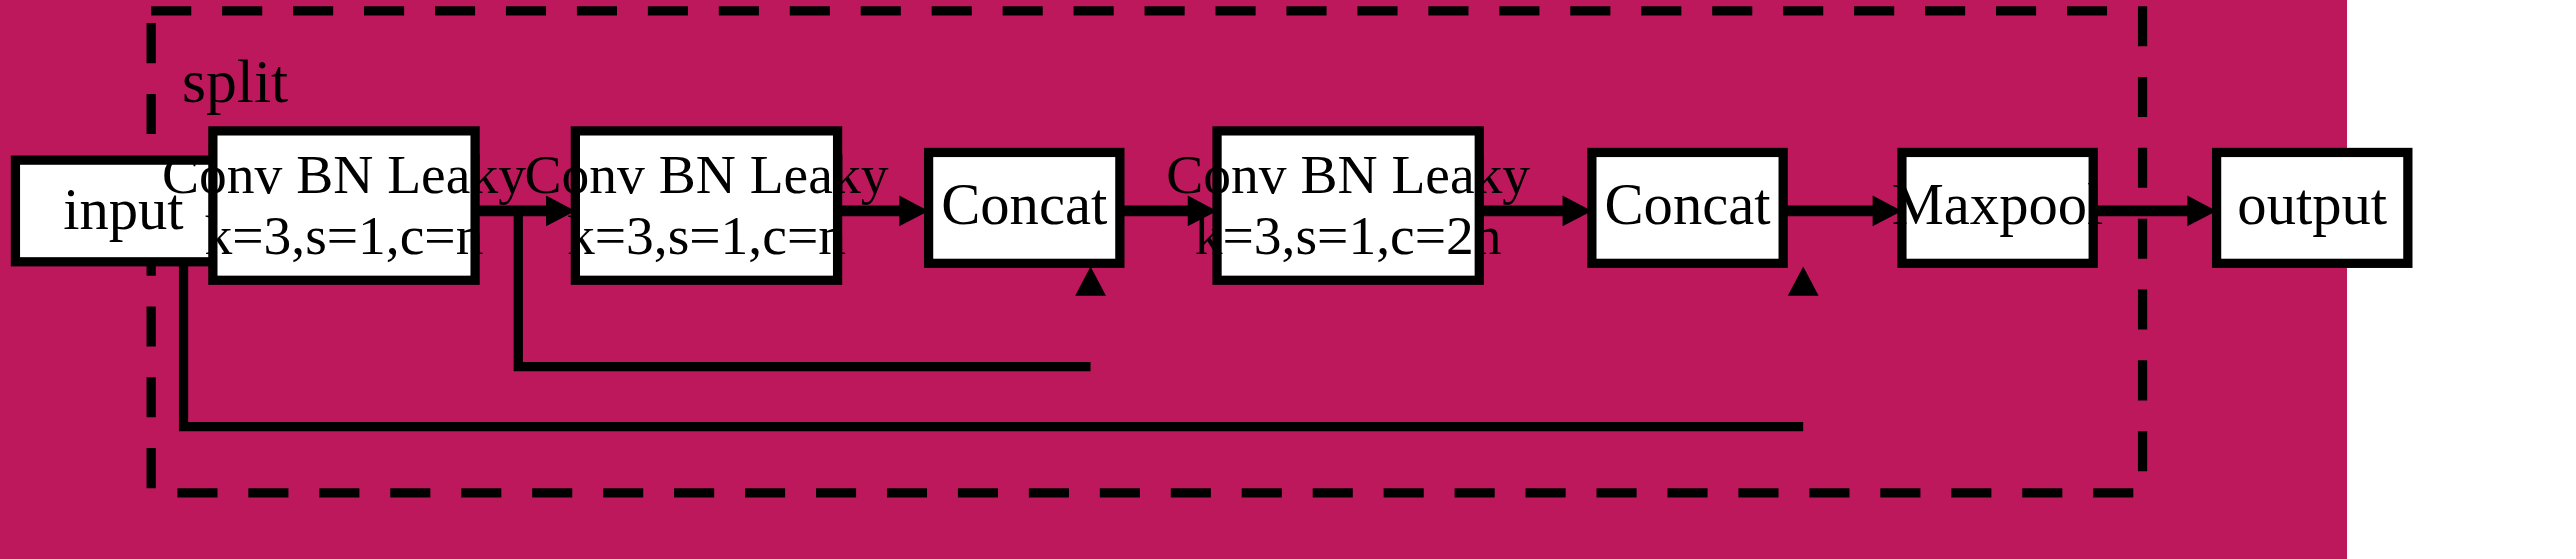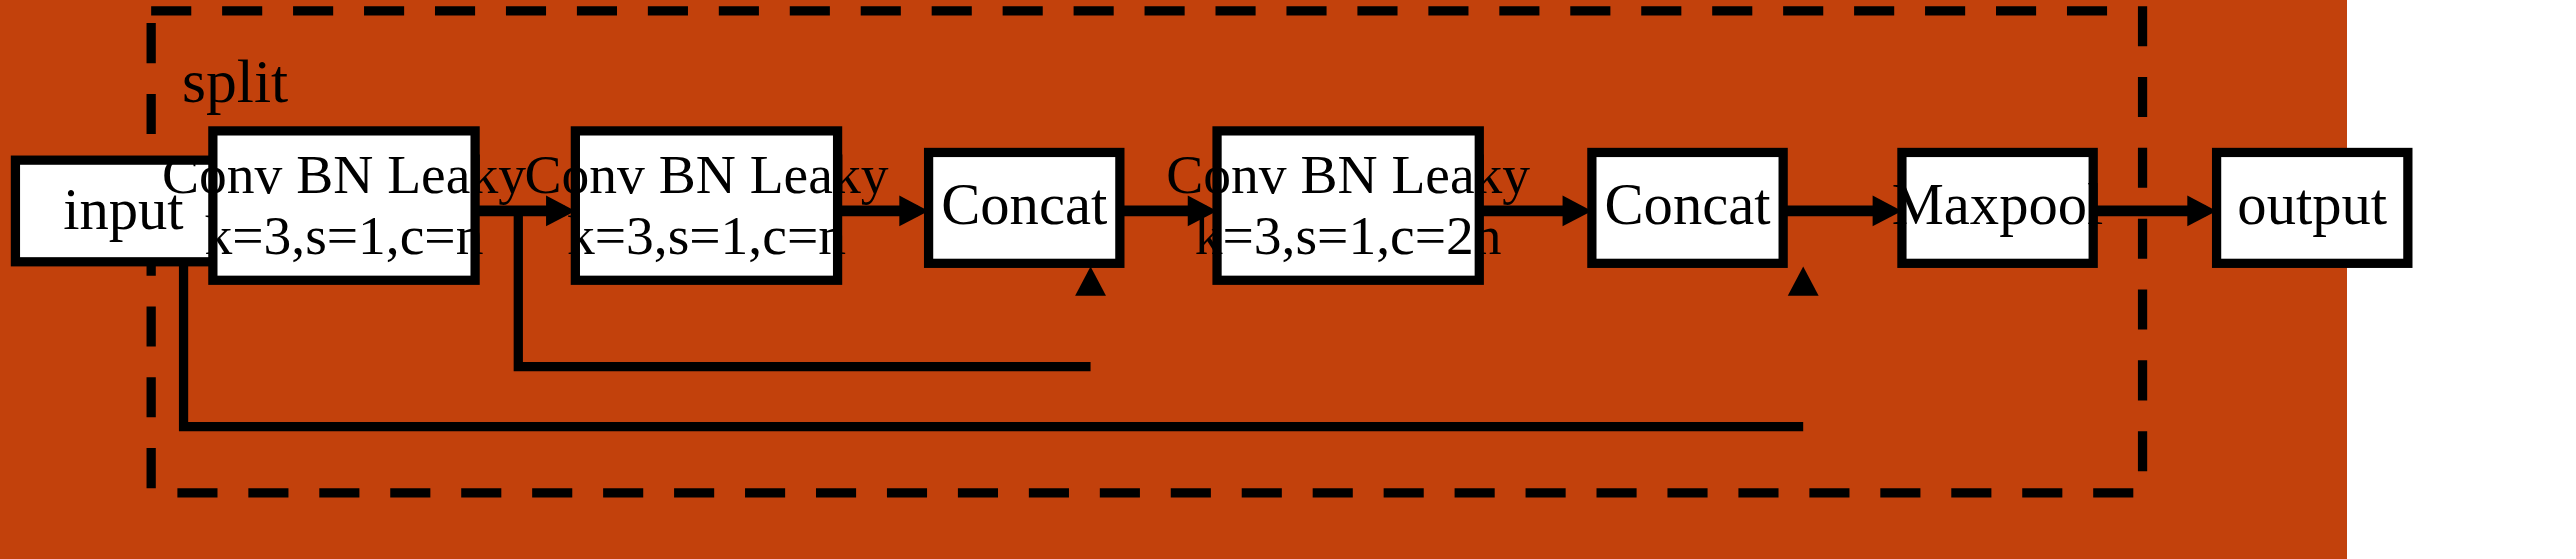--- a/index.html
+++ b/index.html
@@ -11,21 +11,21 @@
   body {
     width: 2576px;
     height: 559px;
     overflow: hidden;
     font-family: "Liberation Serif", "DejaVu Serif", serif;
   }
   #diagram-root {
     position: relative;
     width: 2347px;
     height: 559px;
-    background: #c2410c;
+    background: #be185d;
   }
   svg#diagram-svg {
     display: block;
     width: 2576px;
     height: 559px;
   }
   .node-box {
     fill: #ffffff;
     stroke: #000000;
     stroke-width: 6;

